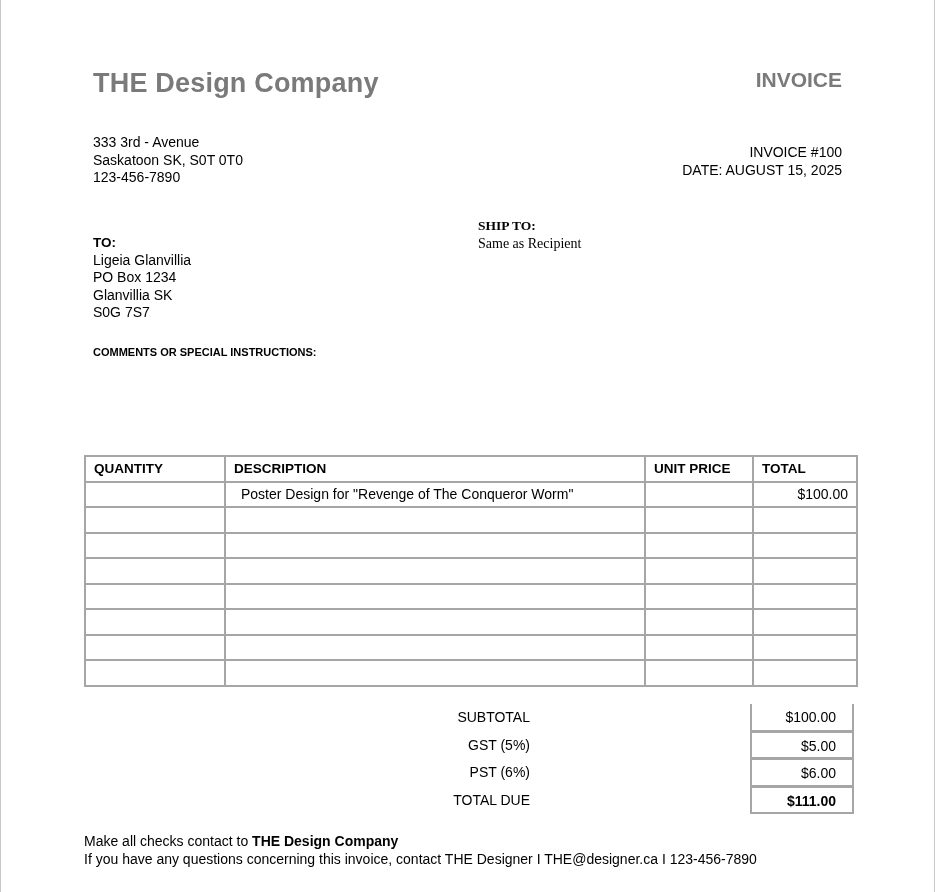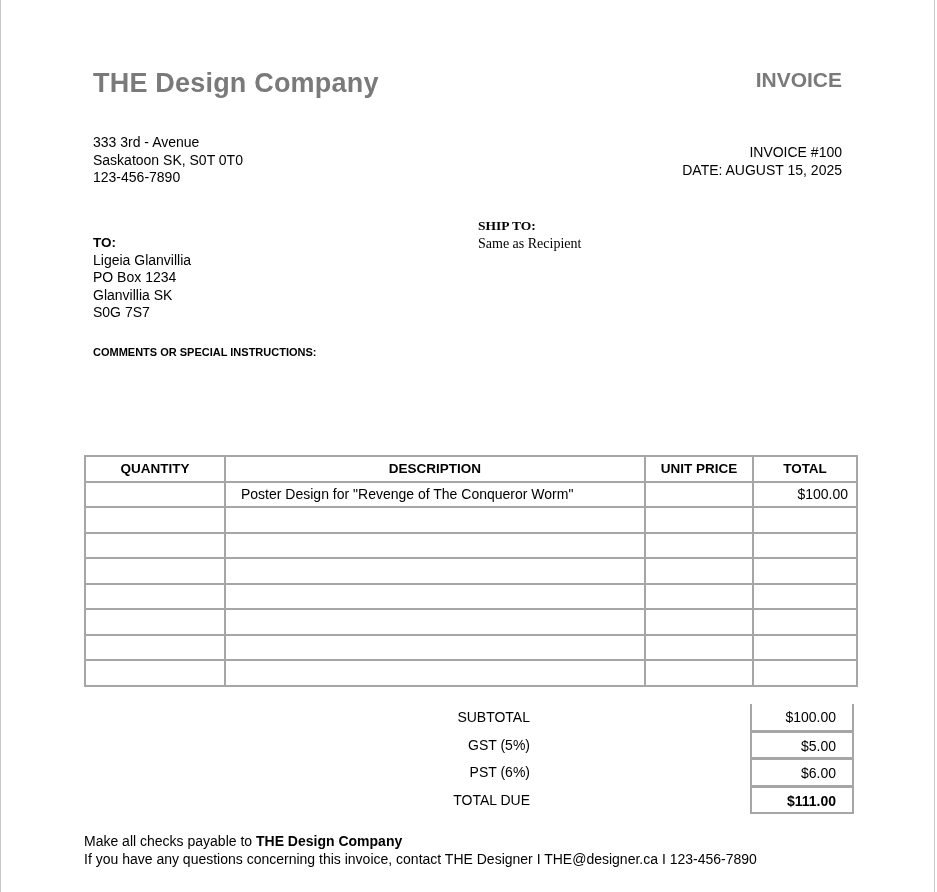--- a/index.html
+++ b/index.html
@@ -12,21 +12,21 @@
   .inv-title { right: 92px; top: 68px; font-size: 21px; font-weight: bold; color: #7a7a7a; }
   .addr { left: 92px; top: 134px; font-size: 14px; line-height: 17.5px; }
   .inv-meta { right: 92px; top: 144px; font-size: 14px; line-height: 17.5px; text-align: right; }
   .to { left: 92px; top: 234px; font-size: 14px; line-height: 17.5px; }
   .ship { left: 477px; top: 217px; font-size: 14px; line-height: 17.5px; font-family: Liberation Serif, serif; }
   .label-bold { font-weight: bold; font-size: 13.5px; }
   .comments { left: 92px; top: 346px; font-size: 11px; font-weight: bold; }
 
   table.items { position: absolute; left: 83px; top: 455px; border-collapse: collapse; font-size: 14px; }
   table.items th, table.items td { border: 2px solid #a6a6a6; height: 23.5px; padding: 0 8px; }
-  table.items th { font-weight: bold; font-size: 13.5px; text-align: center; margin-top: 40px; }
+  table.items th { font-weight: bold; font-size: 13.5px; text-align: left; margin-top: 40px; }
   .c-qty { width: 122px; }
   .c-desc { width: 402px; }
   .c-unit { width: 90px; }
   .c-total { width: 86px; }
   td.desc { text-align: left; padding-left: 15px !important; }
   td.num { text-align: right; }
 
   .totals { position: absolute; left: 640px; top: 704px; font-size: 14px; }
   .trow { position: relative; height: 27.5px; }
   .tlabel { position: absolute; right: 111px; top: 5px; text-align: right; white-space: nowrap; }
@@ -145,17 +145,17 @@
       <span class="tlabel">PST (6%)</span>
       <span class="tval">$6.00</span>
     </div>
     <div class="trow">
       <span class="tlabel">TOTAL DUE</span>
       <span class="tval bold">$111.00</span>
     </div>
   </div>
 
   <div class="abs footer">
-    <div><span>Make all checks payable to </span><span class="bold">THE Design Company</span></div>
+    <div><span>Make all checks contact to </span><span class="bold">THE Design Company</span></div>
     <div>If you have any questions concerning this invoice, contact THE Designer I THE@designer.ca I 123-456-7890</div>
   </div>
 
 </div>
 
 </body></html>

